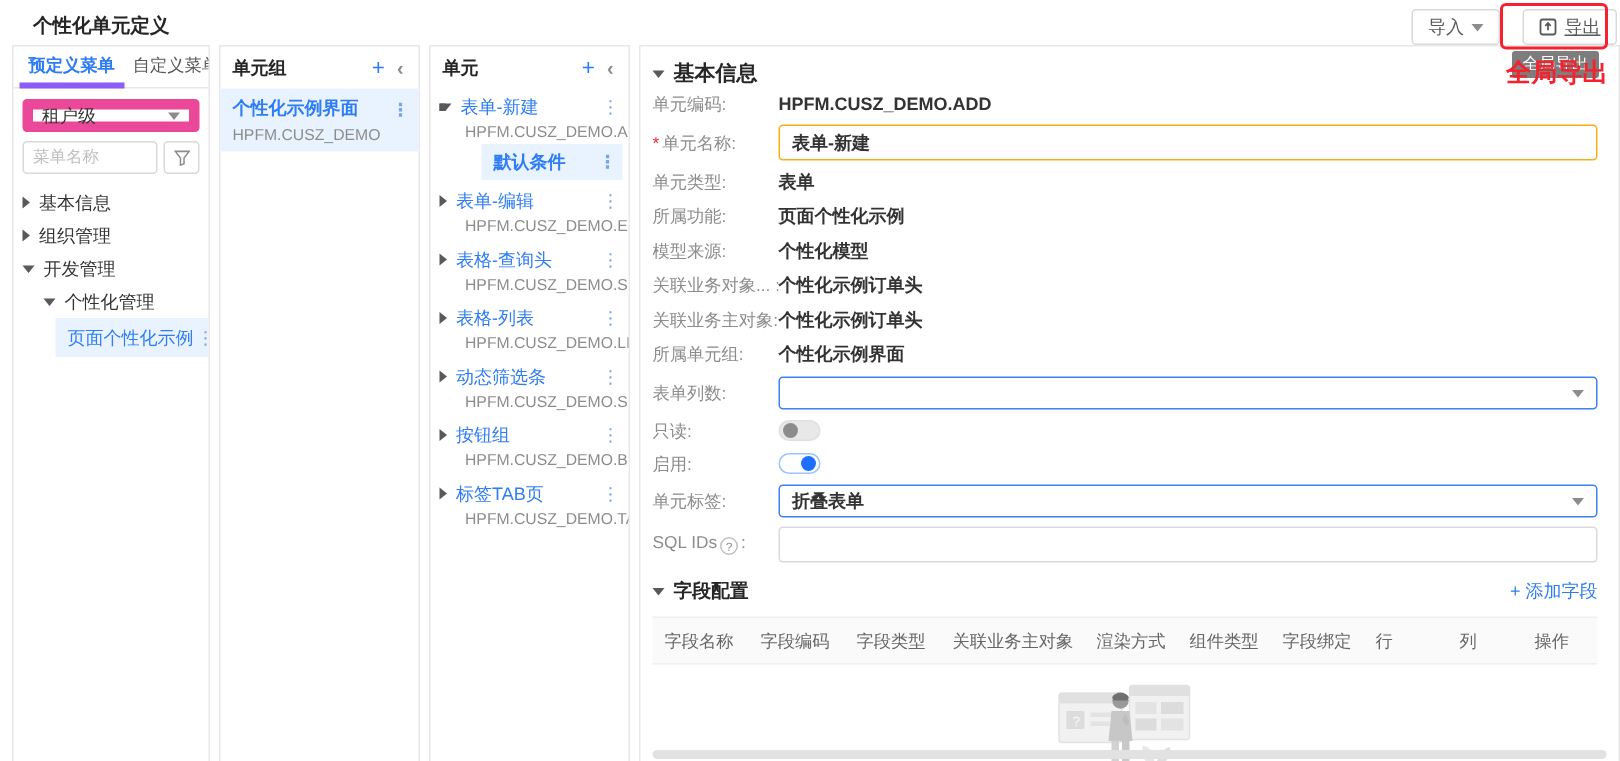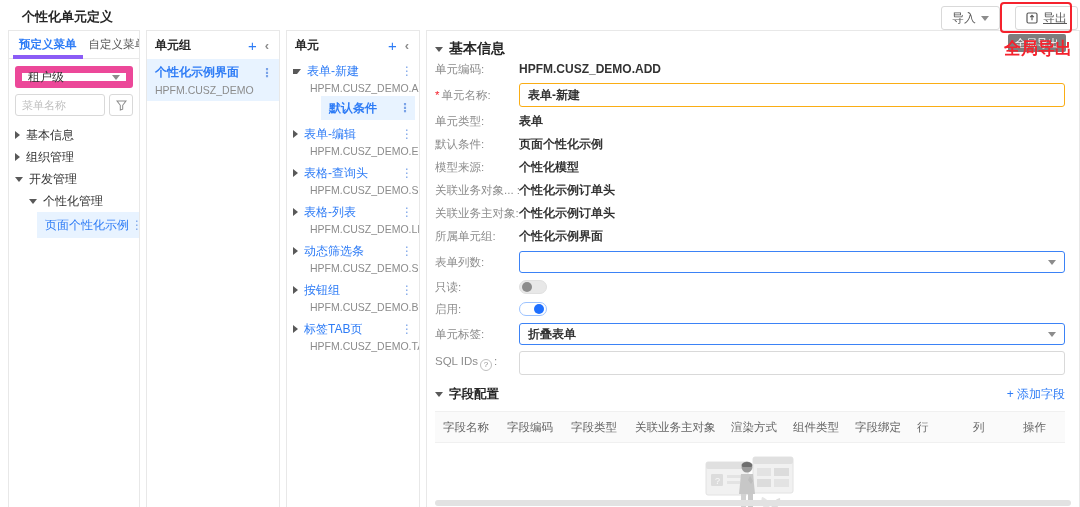--- a/index.html
+++ b/index.html
@@ -257,21 +257,21 @@
       <span class="flabel"><span class="req">*</span><span>单元名称:</span></span>
       <input class="f-input warn" value="表单-新建" style="">
     </div>
 
     <div class="frow">
       <span class="flabel">单元类型:</span>
       <span class="fvalue">表单</span>
     </div>
 
     <div class="frow">
-      <span class="flabel">默认条件:</span>
+      <span class="flabel">所属功能:</span>
       <span class="fvalue">页面个性化示例</span>
     </div>
 
     <div class="frow">
       <span class="flabel">模型来源:</span>
       <span class="fvalue">个性化模型</span>
     </div>
 
     <div class="frow">
       <span class="flabel">关联业务对象... :</span>

